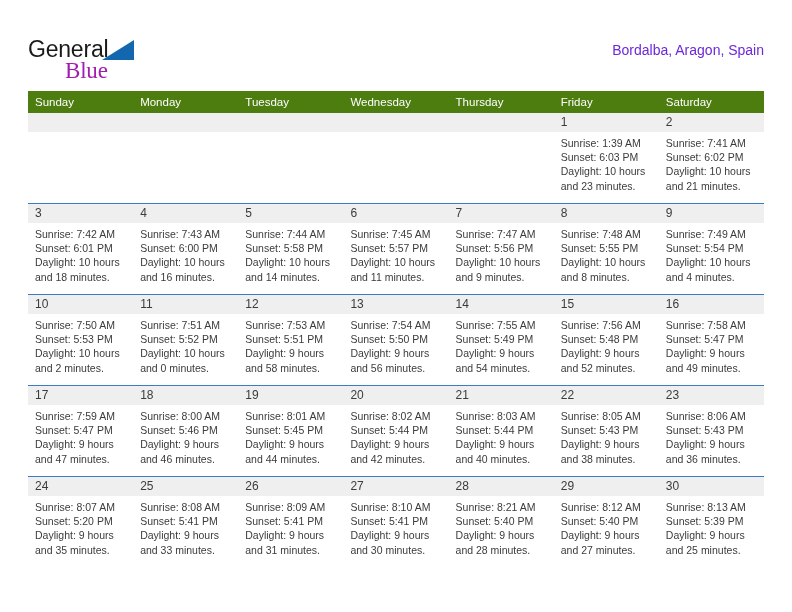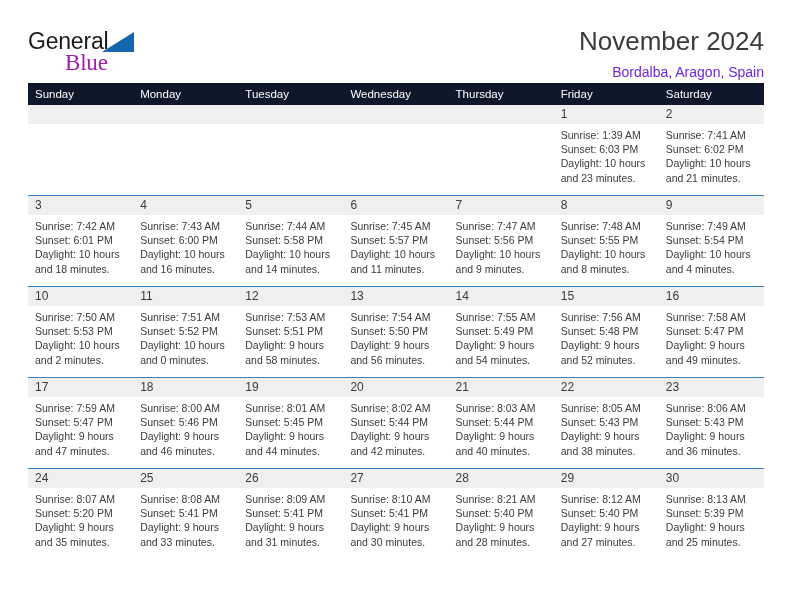--- a/index.html
+++ b/index.html
@@ -12,21 +12,21 @@
     height: 612px;
     font-family: "Liberation Sans", sans-serif;
     color: #222222;
     overflow: hidden;
   }
   .page {
     position: relative;
     width: 792px;
     height: 612px;
     box-sizing: border-box;
-    padding: 0 28px;
+    padding: 8px 28px;
   }
 
   
   .header {
     display: flex;
     align-items: flex-start;
     justify-content: space-between;
     padding-top: 26px;
     height: 72px;
     box-sizing: border-box;
@@ -85,21 +85,21 @@
   }
 
   
   .calendar {
     width: 736px;
     border-collapse: collapse;
     table-layout: fixed;
     margin-top: 11px;
   }
   .calendar th {
-    background: #0f172a;
+    background: #4d7c0f;
     color: #ffffff;
     font-size: 11.5px;
     font-weight: normal;
     text-align: left;
     padding: 5px 0 5px 7px;
     height: 20px;
     box-sizing: border-box;
     border: none;
   }
   .calendar td {
@@ -141,21 +141,20 @@
 
   <div class="header">
 
     <div class="logo">
       <span class="logo-general">General</span>
       <span class="logo-triangle"></span>
       <span class="logo-blue">Blue</span>
     </div>
 
     <div class="title-block">
-      <div class="cal-title">November 2024</div>
       <div class="cal-subtitle">Bordalba, Aragon, Spain</div>
     </div>
 
   </div>
 
   <table class="calendar">
     <thead>
       <tr>
         <th>Sunday</th>
         <th>Monday</th>

